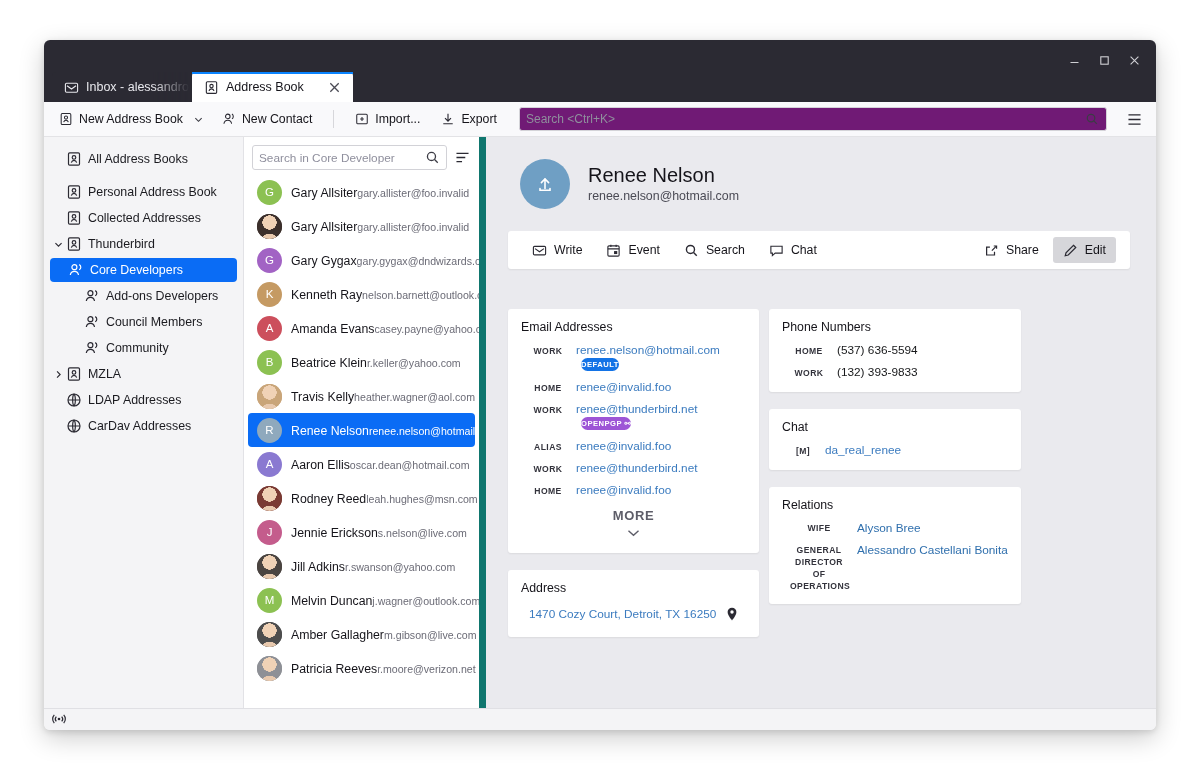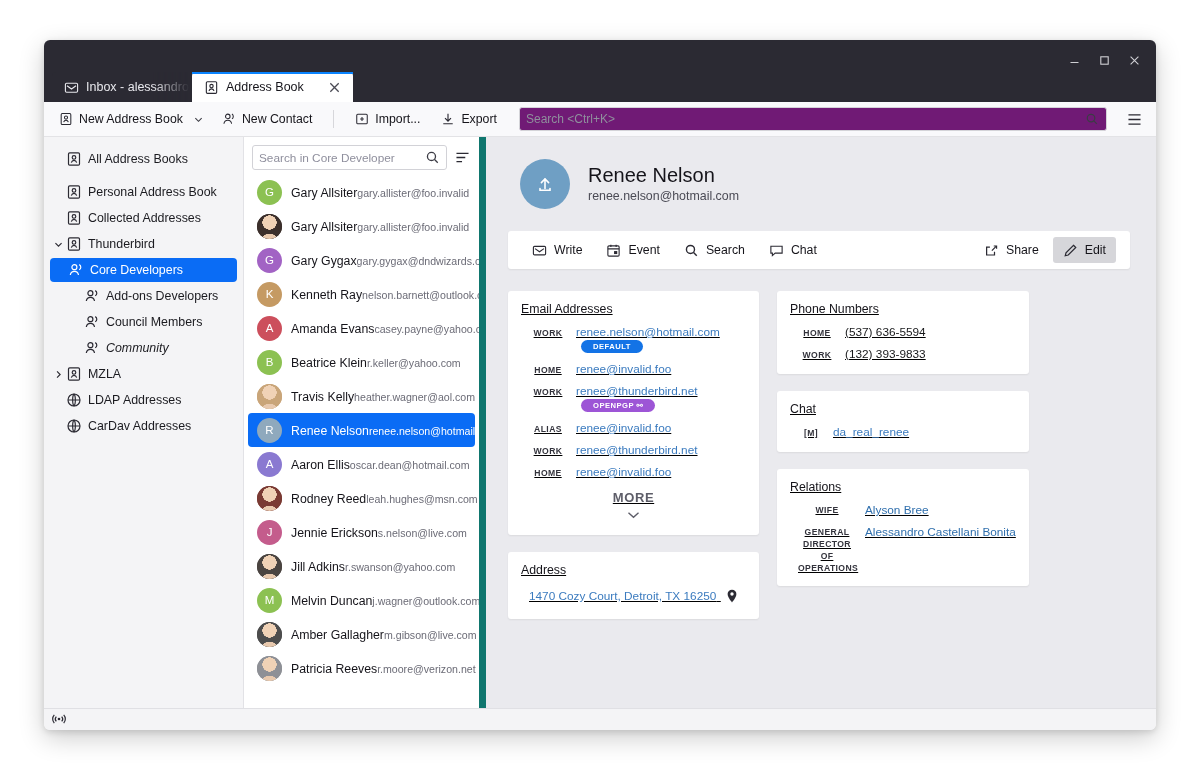--- a/index.html
+++ b/index.html
@@ -255,24 +255,23 @@
     height: 26px; padding: 0 10px;
     border-radius: 3px;
     font-size: 12.3px; color: #15141a;
     white-space: nowrap;
   }
   .abtn svg { display: block; flex: none; }
   .abtn.pressed { background: #d6d6da; }
   .aspacer { flex: 1; }
 
   .cards {
-    margin-top: 22px;
-    display: flex; gap: 18px;
+    margin-top: 40px;
+    display: flex; gap: 10px;
     align-items: flex-start;
-    text-decoration: underline;
   }
   .col-left { width: 251px; flex: none; }
   .col-right { width: 252px; flex: none; }
   .card {
     background: #ffffff;
     border-radius: 3px;
     padding: 11px 13px 12px 13px;
     box-shadow: 0 1px 2px rgba(0,0,0,0.07);
     margin-bottom: 17px;
   }
@@ -288,21 +287,21 @@
   }
   .k.wide { width: 58px; }
   .v { font-size: 11.8px; color: #17181a; line-height: 15px; }
   .v.link { color: #3b7bbf; }
   .v.link-b { color: #2f6fad; }
   .kv.rel { align-items: flex-start; }
   .rel .k { padding-top: 1px; }
 
   .badge {
     display: inline-flex; align-items: center; gap: 4px;
-    height: 13px; padding: 0 12px;
+    height: 13px; padding: 0 0;
     border-radius: 7px;
     font-size: 7.6px; font-weight: bold; letter-spacing: .5px;
     color: #ffffff;
     vertical-align: 2px;
     margin-left: 5px;
     text-align: center;
   }
   .badge.default { background: #1373e6; }
   .badge.openpgp { background: #9d55d6; }
 
@@ -511,21 +510,21 @@
           <div class="sb-item" style="padding-left: 34px;">
             <span>
               <svg class="ic" viewBox="0 0 16 16" fill="none" stroke="#2b2a33" stroke-width="1.2">
                 <circle cx="6.4" cy="5.2" r="2.5"></circle>
                 <path d="M2.3 13c.4-2.4 2-3.7 4.1-3.7S10.1 10.6 10.5 13"></path>
                 <path d="M11.2 2.6c1 .5 1.6 1.5 1.6 2.6s-.6 2.1-1.6 2.6"></path>
               </svg>
             </span>
             <span>Council Members</span>
           </div>
-          <div class="sb-item" style="padding-left: 34px; font-style: italic;">
+          <div class="sb-item" style="padding-left: 34px;">
             <span>
               <svg class="ic" viewBox="0 0 16 16" fill="none" stroke="#2b2a33" stroke-width="1.2">
                 <circle cx="6.4" cy="5.2" r="2.5"></circle>
                 <path d="M2.3 13c.4-2.4 2-3.7 4.1-3.7S10.1 10.6 10.5 13"></path>
                 <path d="M11.2 2.6c1 .5 1.6 1.5 1.6 2.6s-.6 2.1-1.6 2.6"></path>
               </svg>
             </span>
             <span>Community</span>
           </div>
           <div class="sb-item" style="padding-left: 0px;">

